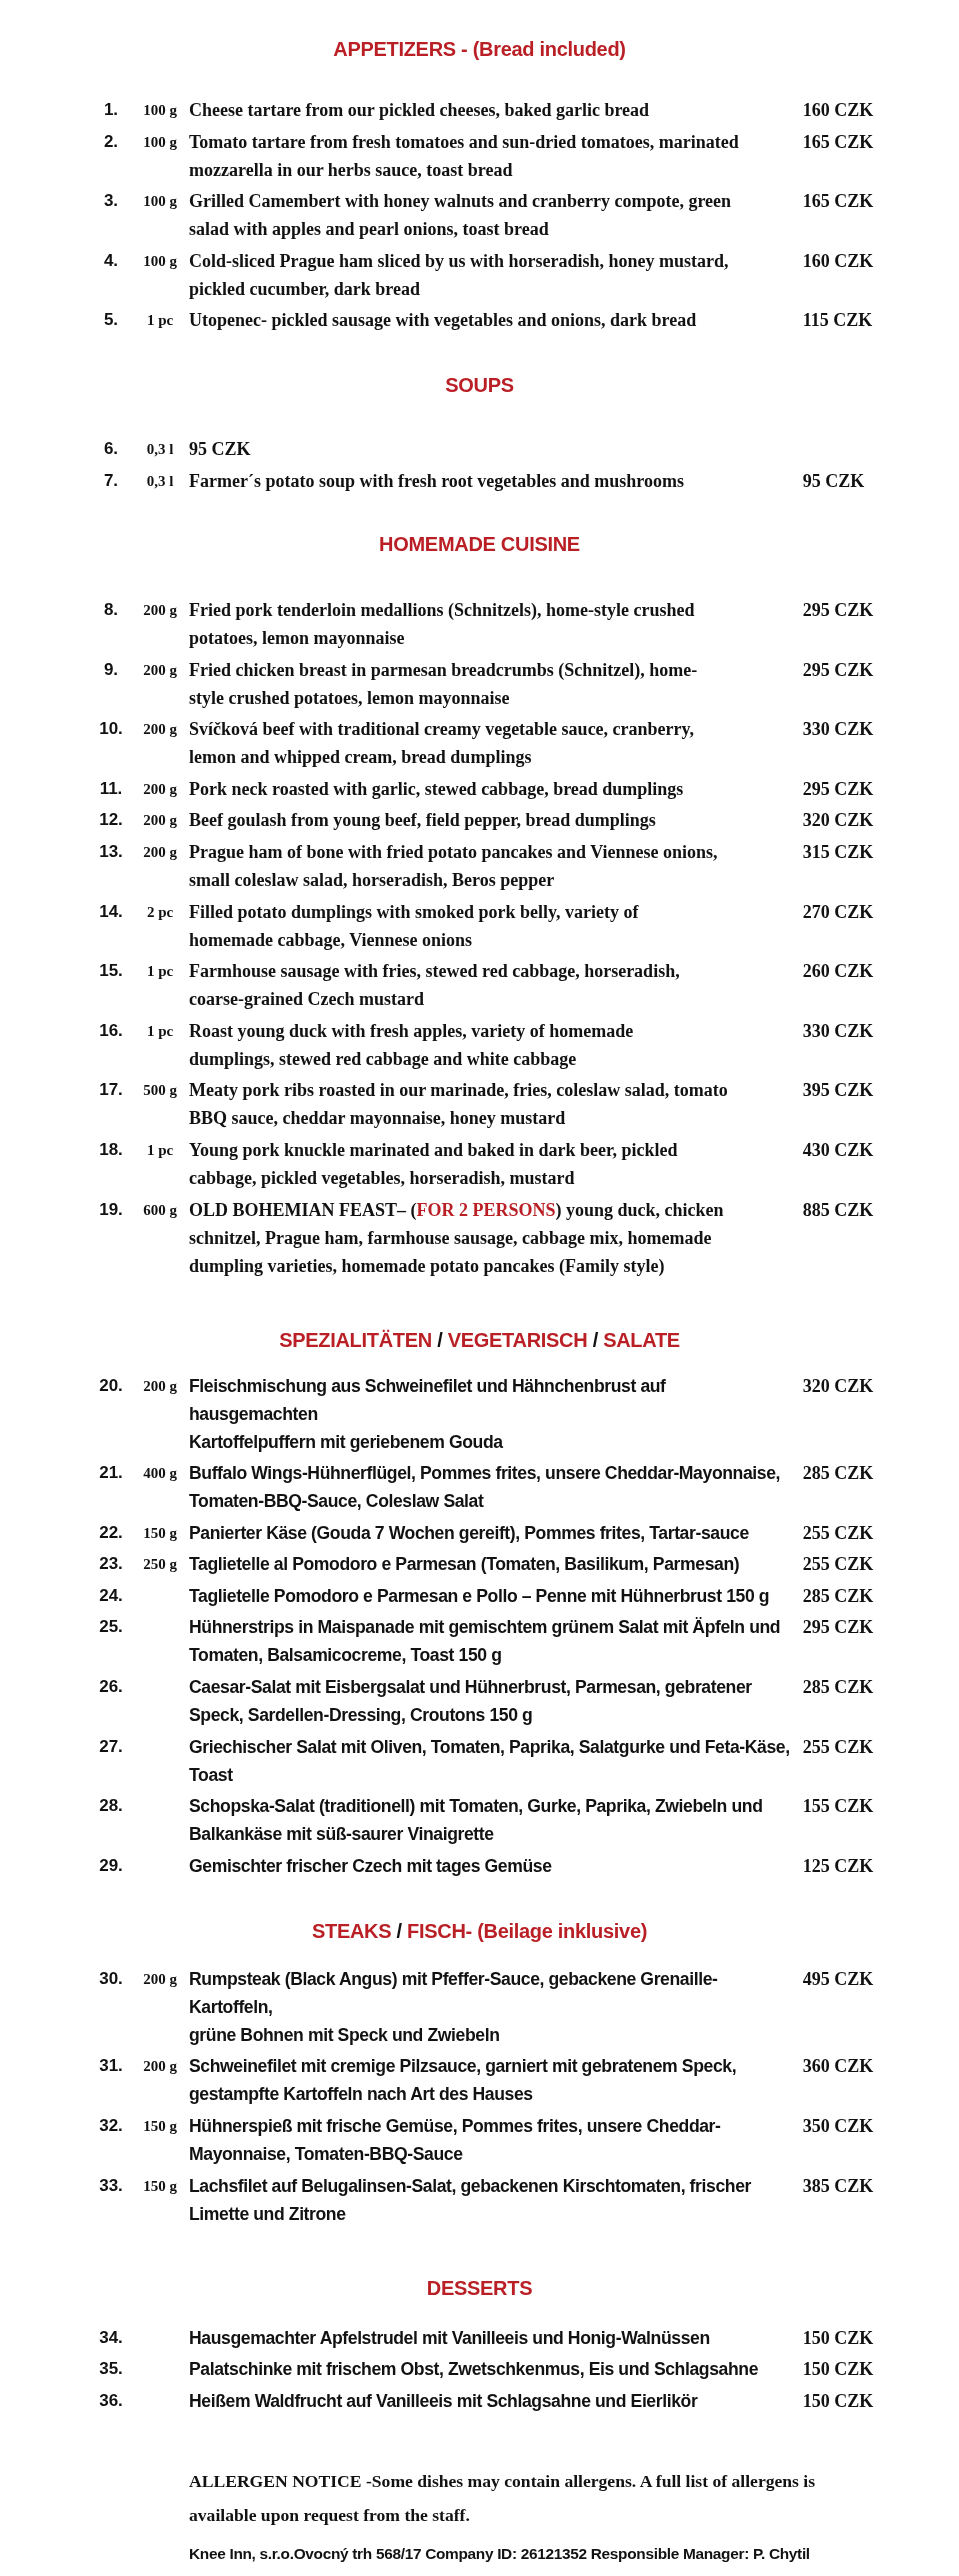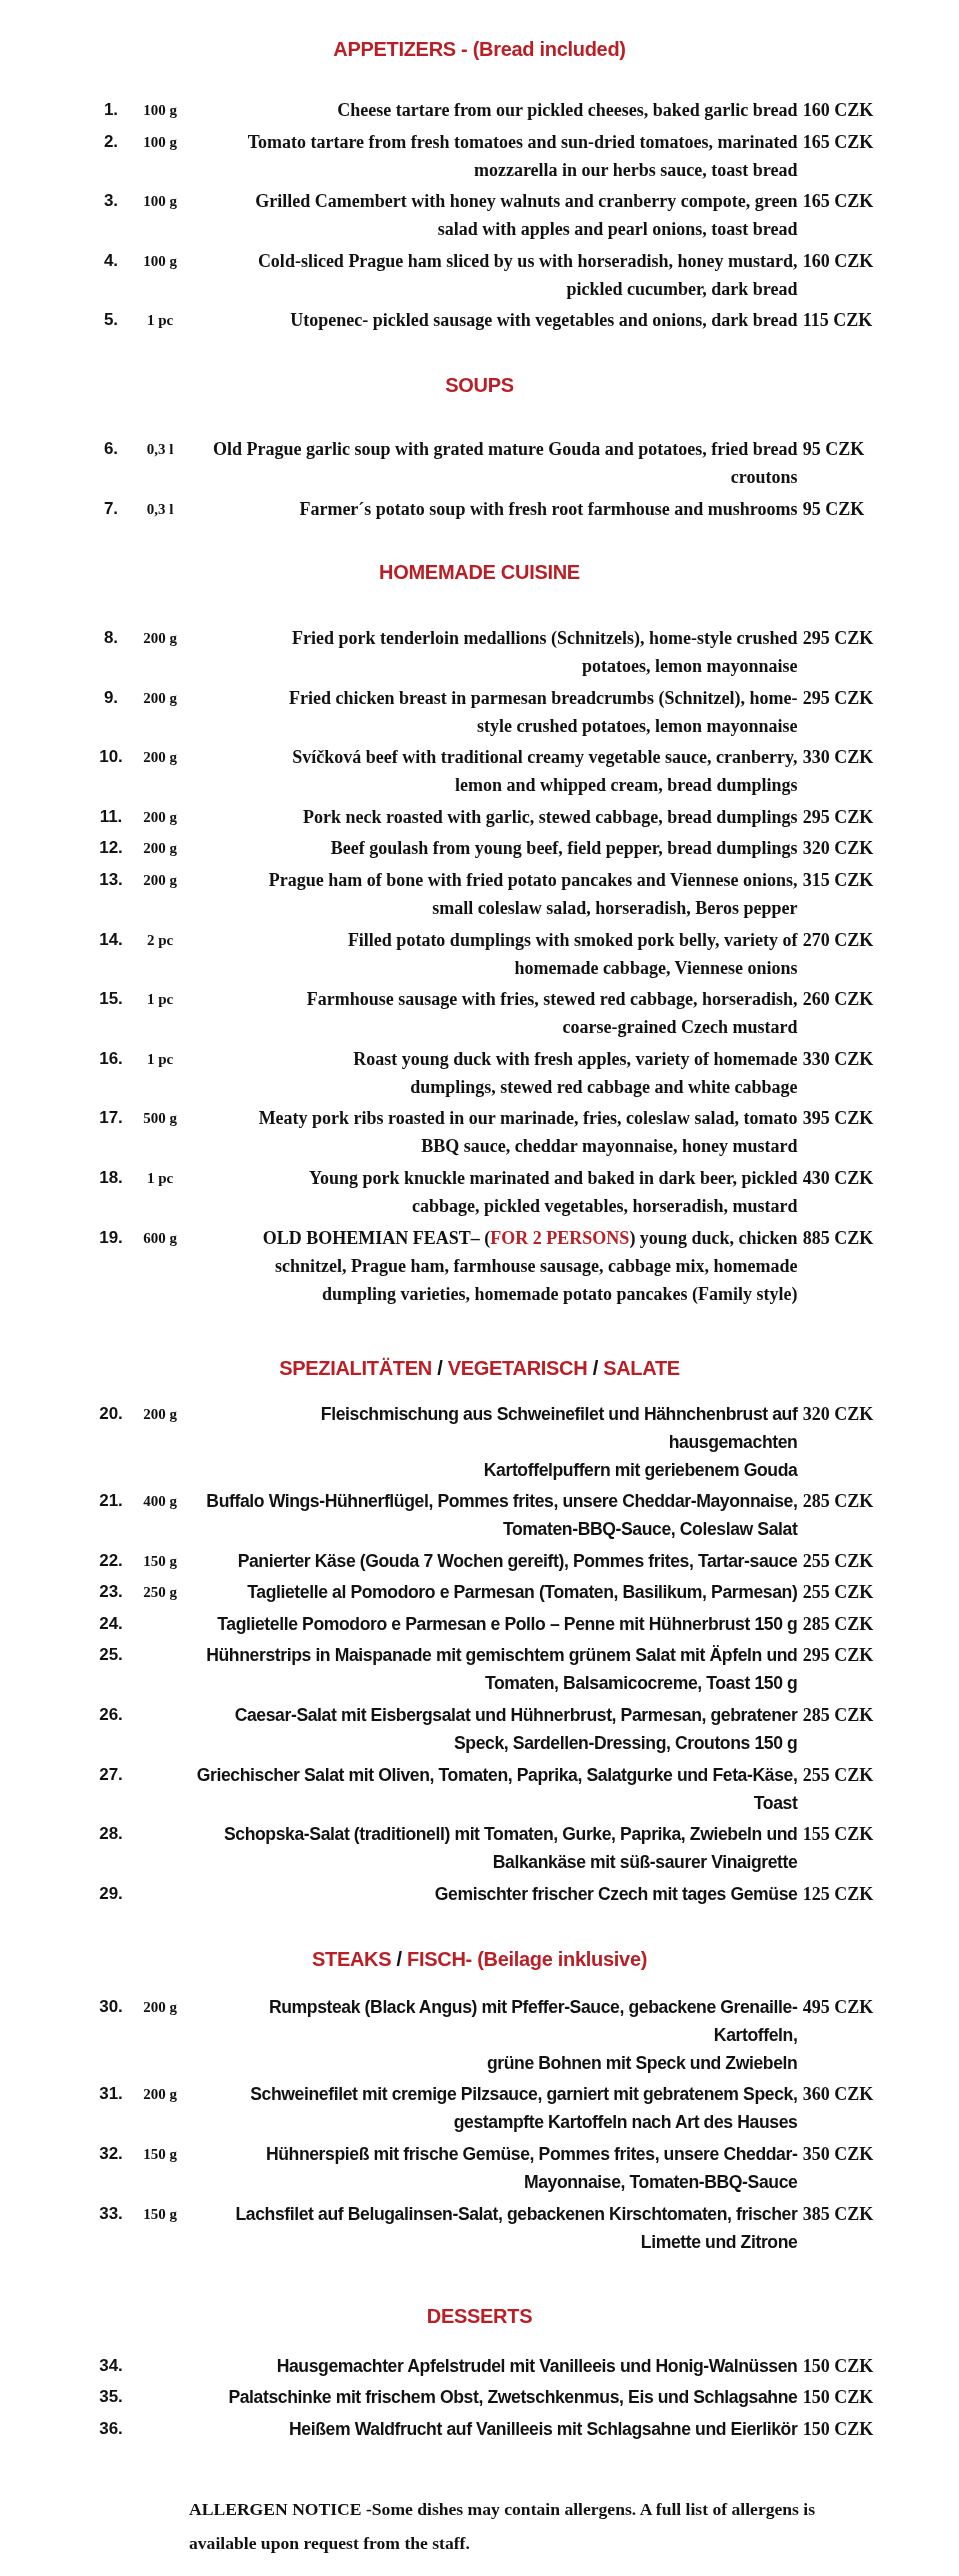--- a/index.html
+++ b/index.html
@@ -52,21 +52,20 @@
     font-size:15px;
     text-align:center;
     white-space:nowrap;
   }
   .desc{
     font-family:"Liberation Serif",serif;
     font-weight:600;
     font-size:18px;
     white-space:pre-line;
     padding-right:5.4px;
-    text-align:right;
   }
   .desc .red{color:var(--red);}
   .price{
     font-family:"Liberation Serif",serif;
     font-weight:600;
     font-size:18px;
     white-space:nowrap;
   }
   .row.sans .desc{
     font-family:"Liberation Sans",sans-serif;
@@ -130,28 +129,26 @@
       <div class="row">
         <div class="num">5.</div>
         <div class="amt">1 pc</div>
         <div class="desc"><span class="dark">Utopenec- pickled sausage with vegetables and onions, dark bread</span></div>
         <div class="price">115 CZK</div>
       </div>
       <div class="heading h-soups"><span class="red">SOUPS</span></div>
       <div class="row">
         <div class="num">6.</div>
         <div class="amt">0,3 l</div>
-        <div class="desc"><span class="dark">Old Prague garlic soup with grated mature Gouda and potatoes, fried bread
-croutons</span></div>
         <div class="price">95 CZK</div>
       </div>
       <div class="row">
         <div class="num">7.</div>
         <div class="amt">0,3 l</div>
-        <div class="desc"><span class="dark">Farmer´s potato soup with fresh root farmhouse and mushrooms</span></div>
+        <div class="desc"><span class="dark">Farmer´s potato soup with fresh root vegetables and mushrooms</span></div>
         <div class="price">95 CZK</div>
       </div>
       <div class="heading h-homemade"><span class="red">HOMEMADE CUISINE</span></div>
       <div class="row">
         <div class="num">8.</div>
         <div class="amt">200 g</div>
         <div class="desc"><span class="dark">Fried pork tenderloin medallions (Schnitzels), home-style crushed
 potatoes, lemon mayonnaise</span></div>
         <div class="price">295 CZK</div>
       </div>

